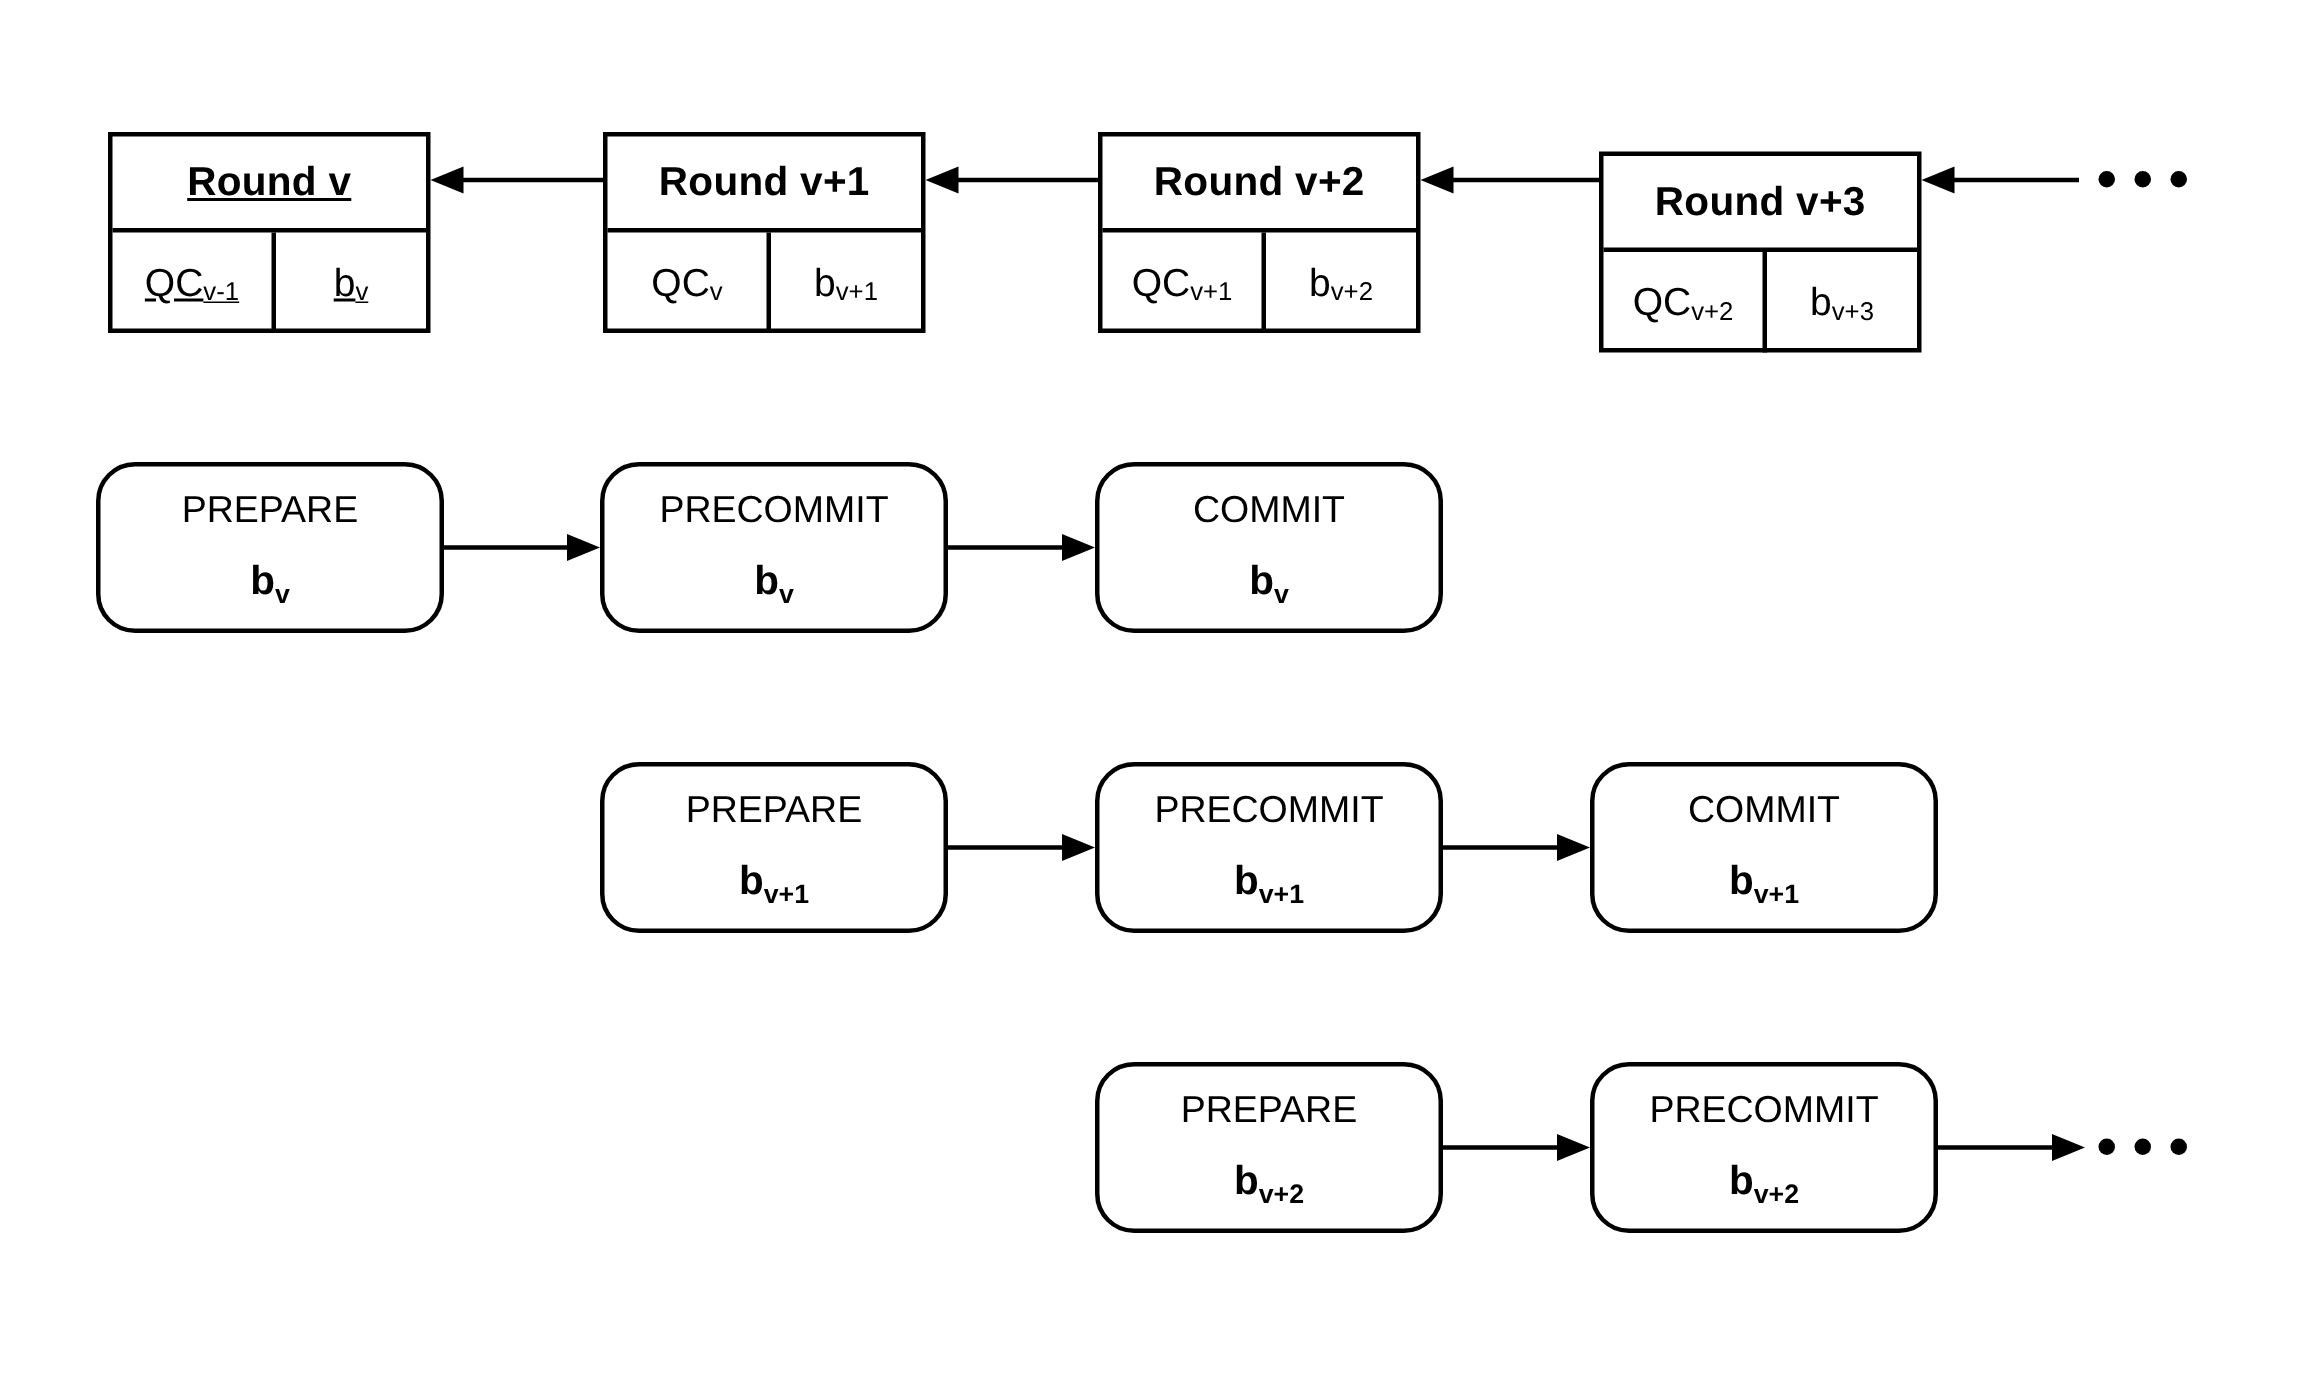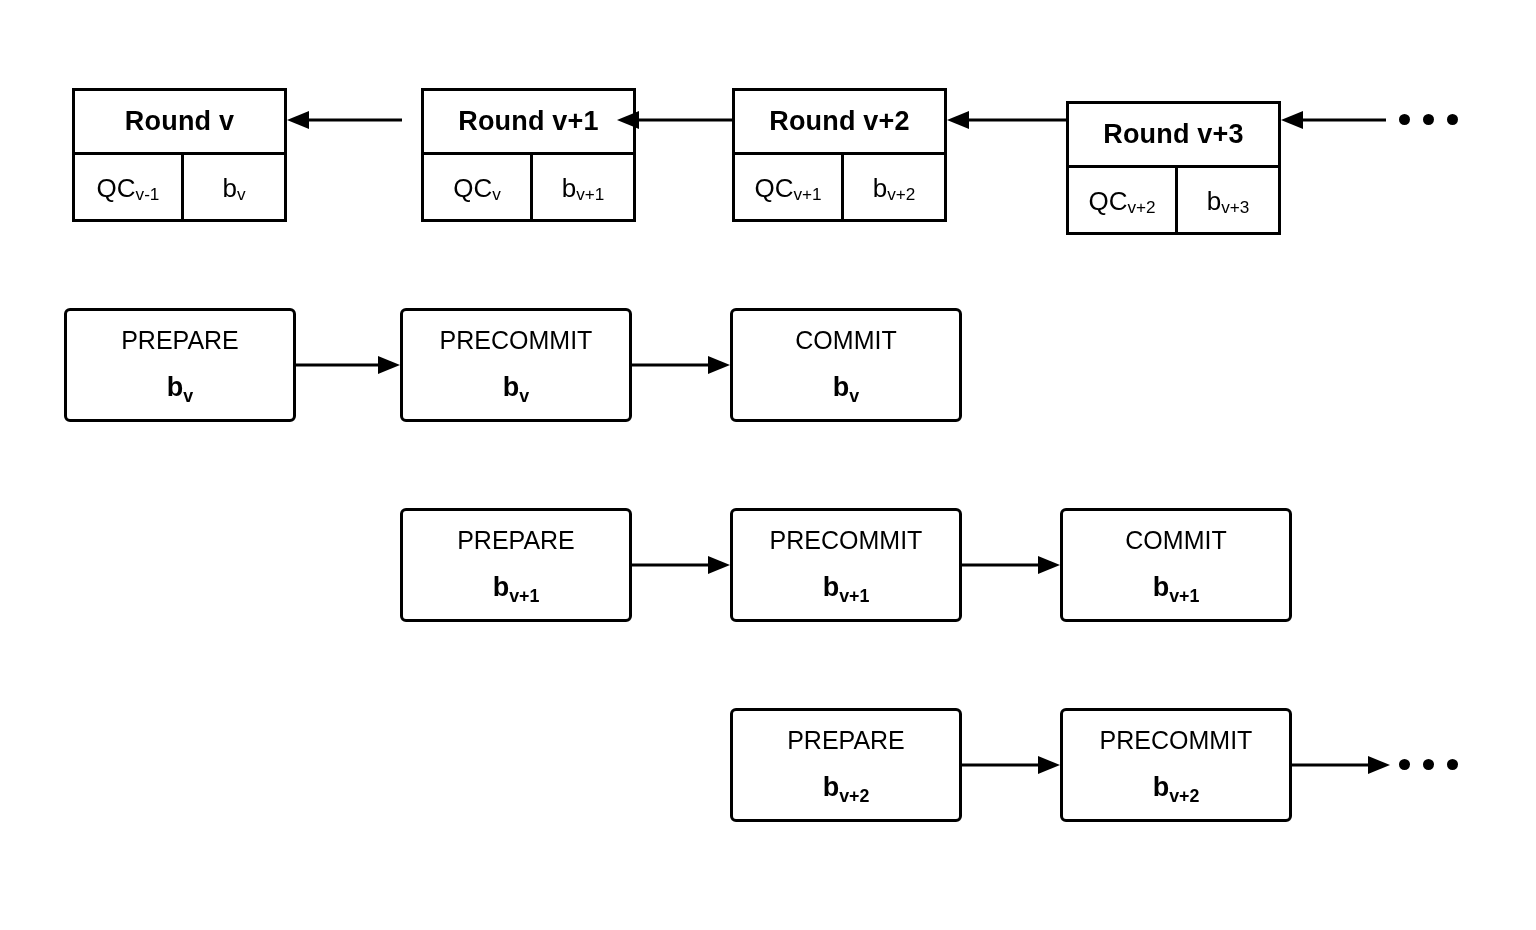--- a/index.html
+++ b/index.html
@@ -63,21 +63,21 @@
     position: relative;
     top: 0.33em;
     line-height: 0;
   }
 
   
   .phase-box {
     position: absolute;
     box-sizing: border-box;
     border: 3px solid #000000;
-    border-radius: 6px;
+    border-radius: 26px;
     background: #ffffff;
     display: flex;
     flex-direction: column;
     align-items: center;
     justify-content: center;
   }
   .phase-name {
     font-size: 25px;
     line-height: 1.08;
     white-space: nowrap;
@@ -123,35 +123,35 @@
     height: 11px;
     border-radius: 50%;
     background: #000000;
   }
 </style>
 </head>
 <body>
 
 <div id="canvas">
 
-  <div class="chain-box" style="left:72px; top:88px; width:215px; height:134px;">
+  <div class="chain-box" style="left:72px; top:88px; width:215px; height:134px;text-decoration:underline;">
     <div class="chain-head">Round v</div>
     <div class="chain-body">
       <div class="chain-cell left" style="width:109px;">
         <span>QC</span>
           <sub>v-1</sub>
       </div>
       <div class="chain-cell" style="width:100px;">
         <span>b</span>
           <sub>v</sub>
       </div>
     </div>
   </div>
 
-  <div class="chain-box" style="left:421px; top:88px; width:215px; height:134px;">
+  <div class="chain-box" style="left:402px; top:88px; width:215px; height:134px;">
     <div class="chain-head">Round v+1</div>
     <div class="chain-body">
       <div class="chain-cell left" style="width:109px;">
         <span>QC</span>
           <sub>v</sub>
       </div>
       <div class="chain-cell" style="width:100px;">
         <span>b</span>
           <sub>v+1</sub>
       </div>

